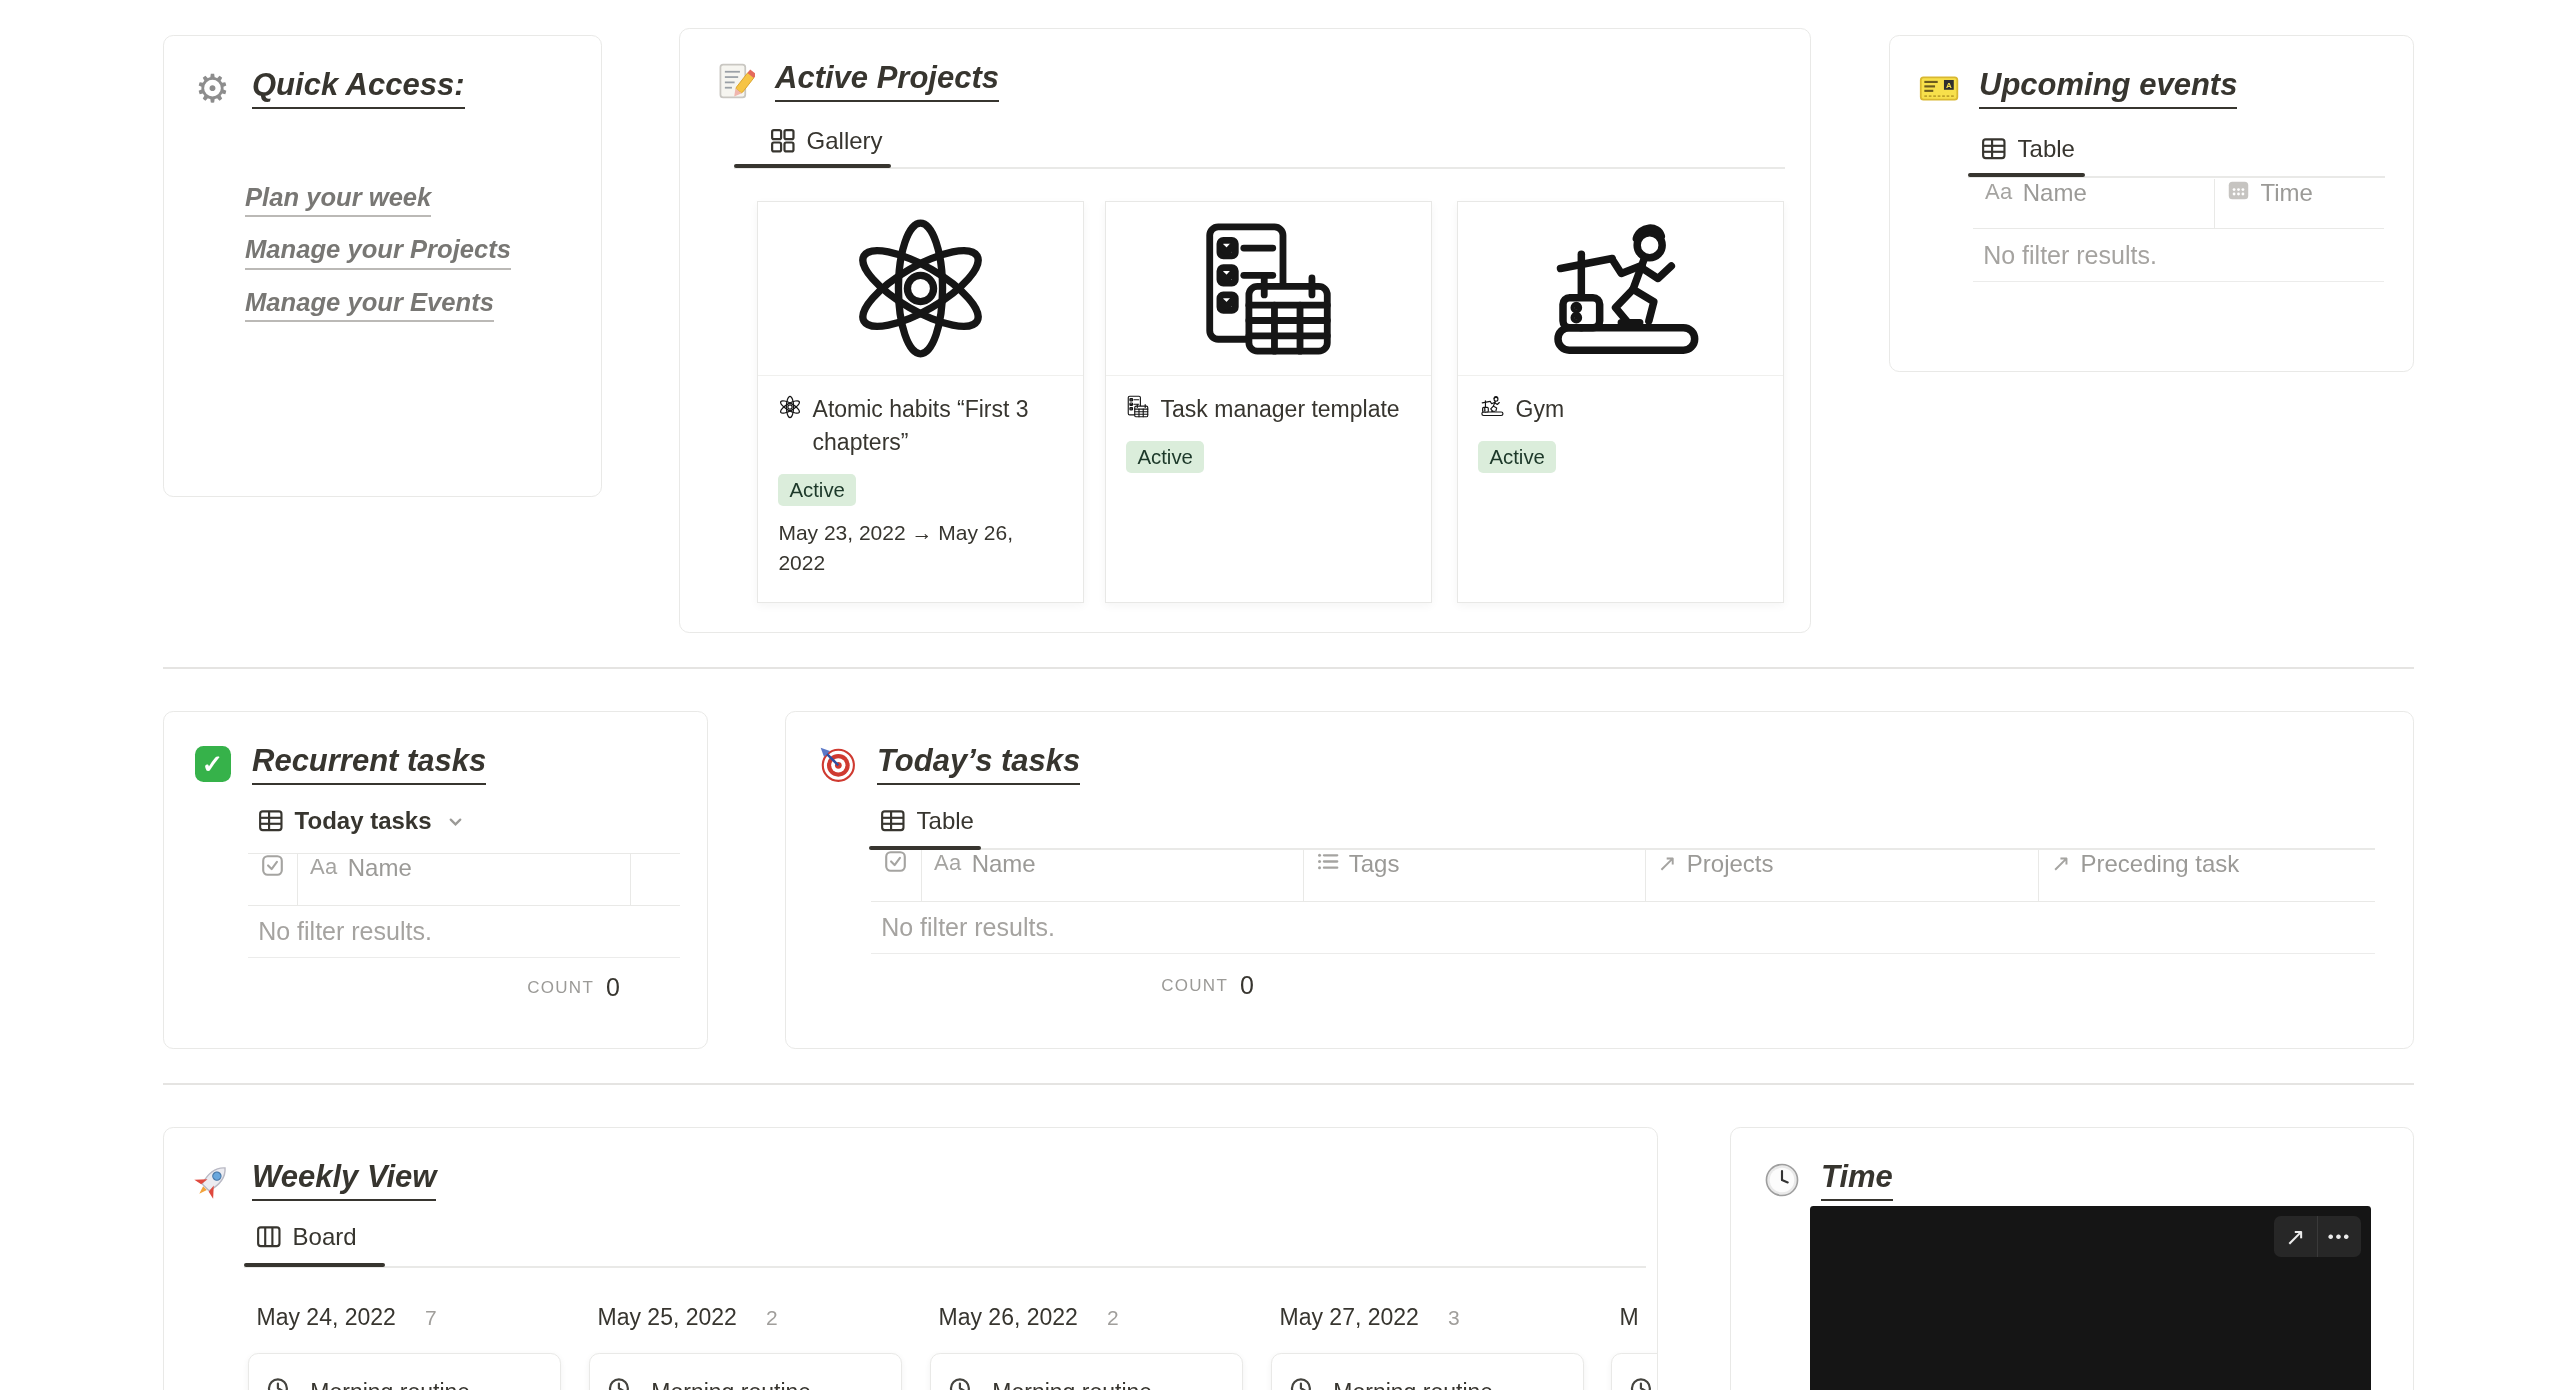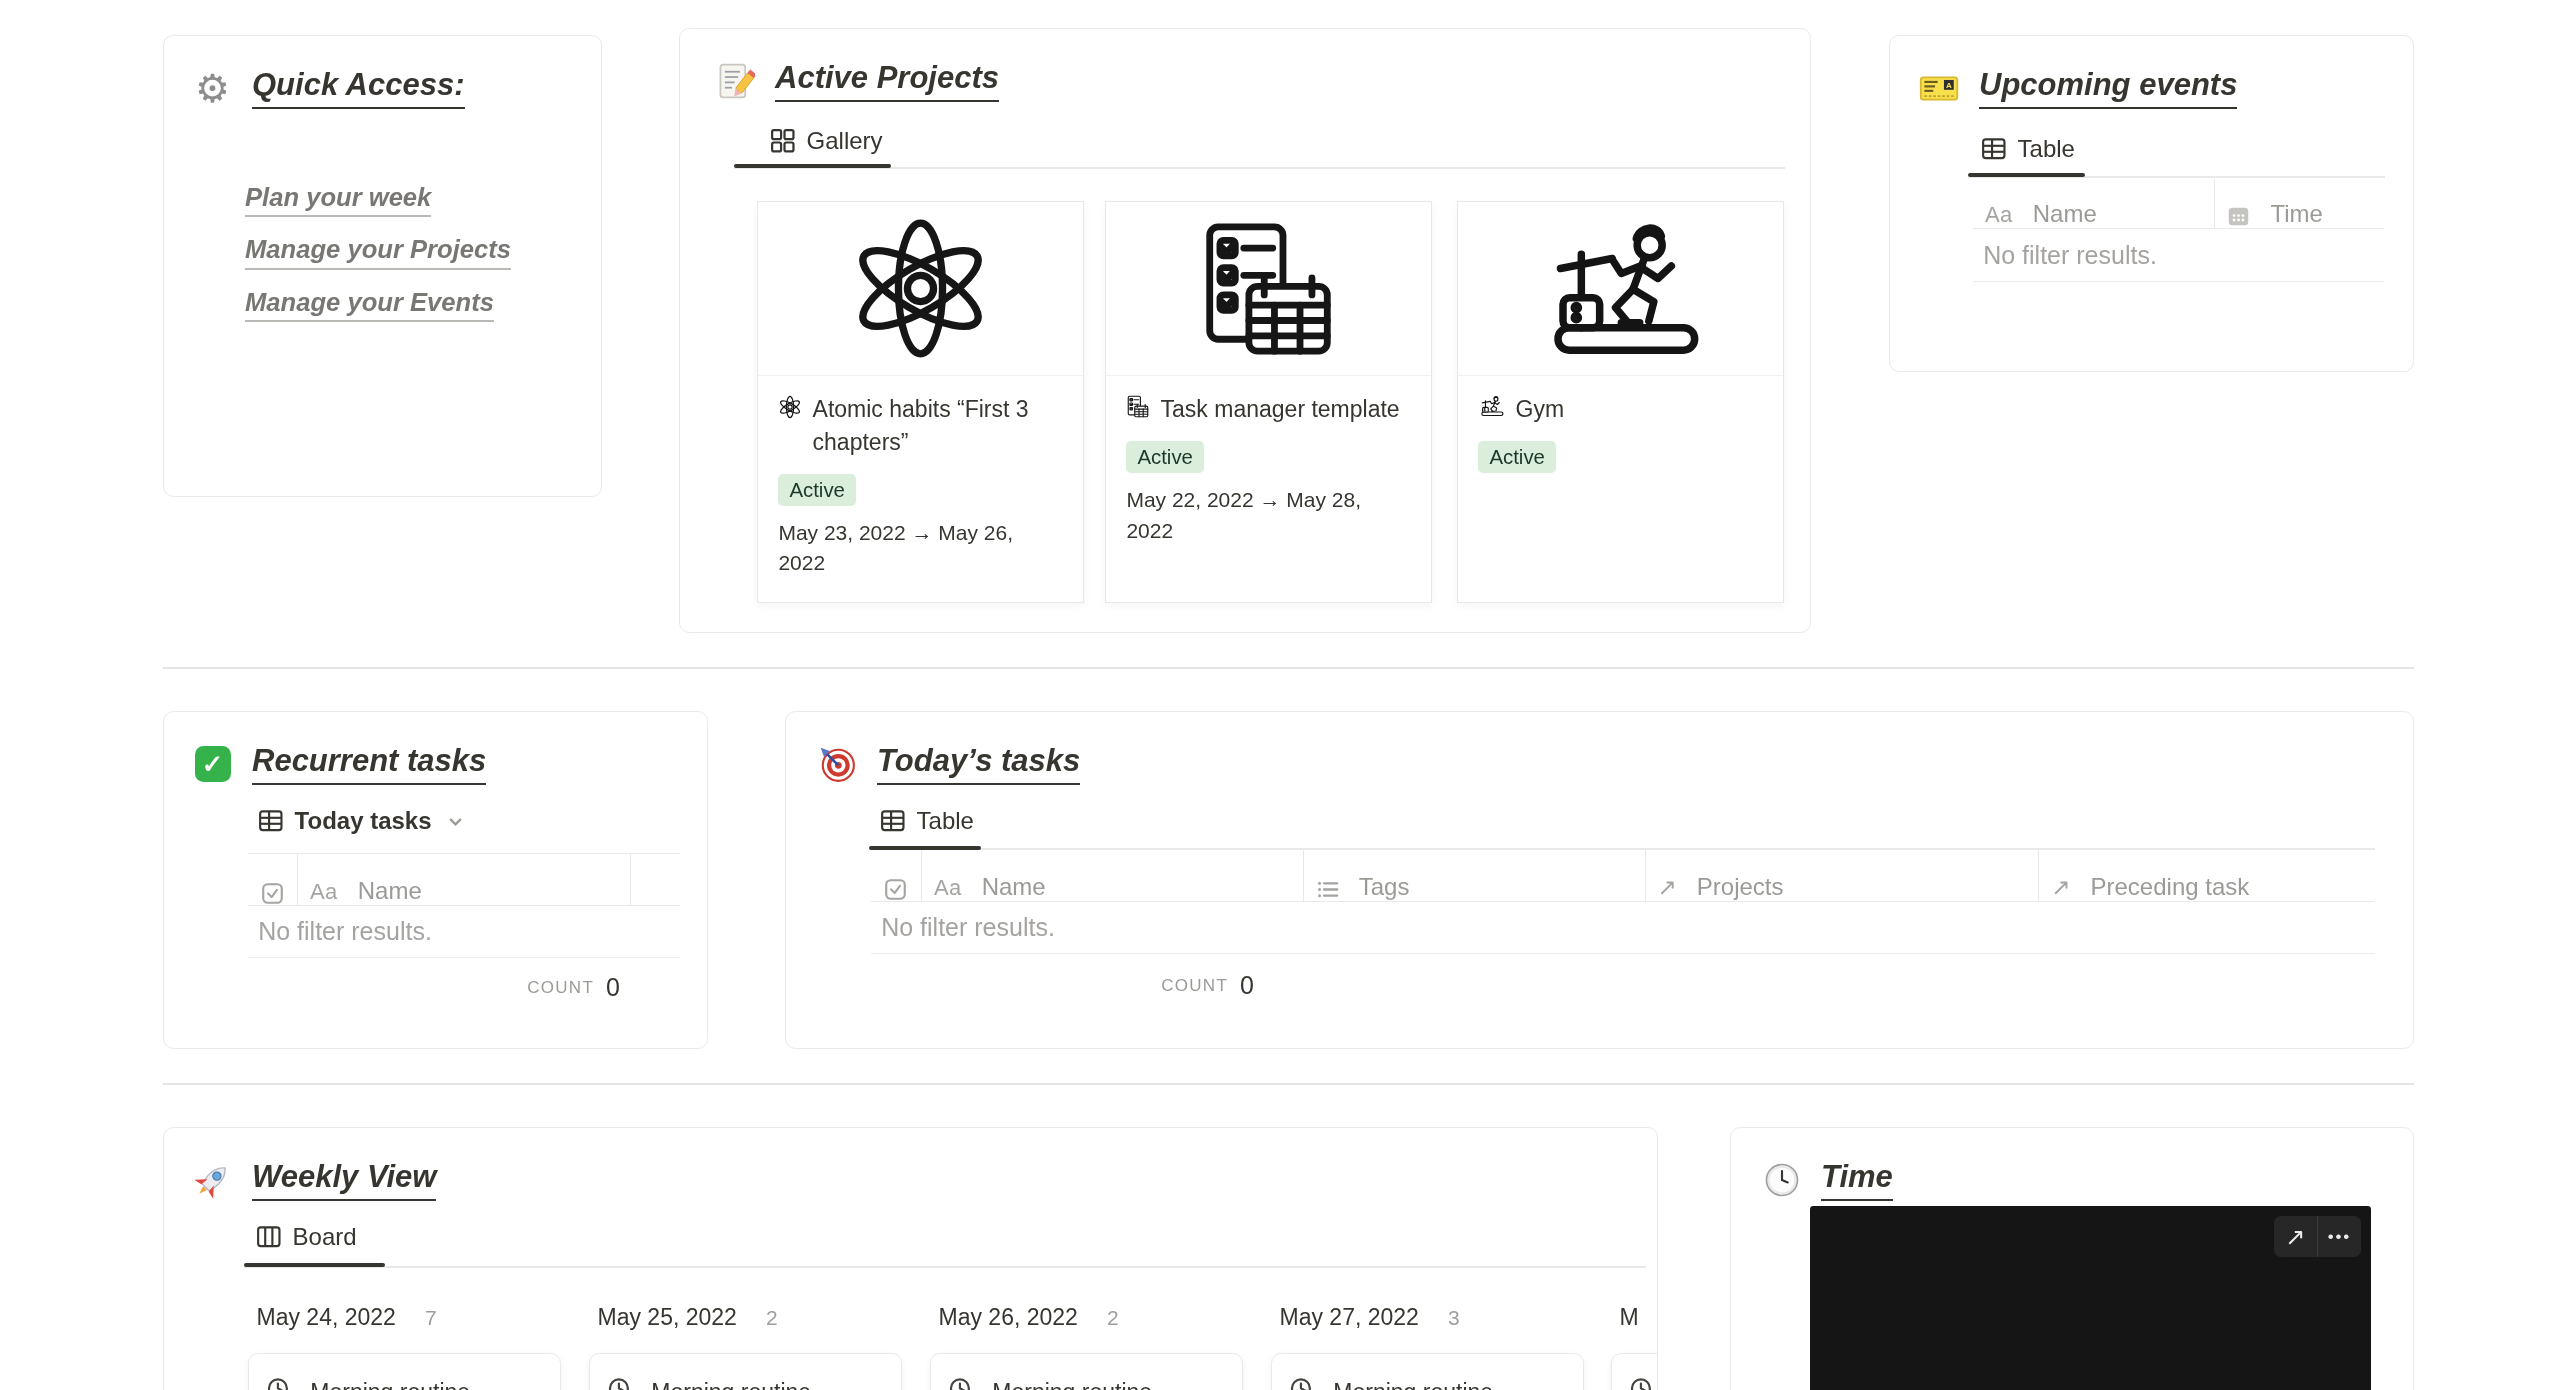--- a/index.html
+++ b/index.html
@@ -29,21 +29,21 @@
     display:table;font-size:25.6px;font-weight:700;font-style:italic;color:#787774;
     border-bottom:2.6px solid #bbb9b6;padding-bottom:3.4px;margin-bottom:18px;cursor:pointer;
   }
   
   .tab{position:absolute;display:flex;align-items:center;gap:11px;font-size:24px;font-weight:500;color:#37352f;white-space:nowrap;cursor:pointer}
   .tab-bar{position:absolute;height:1.7px;background:#e9e9e7}
   .tab-underline{position:absolute;height:4.3px;background:#37352f;border-radius:2.6px}
   .chev{margin-left:3.4px}
   
   .thead{position:absolute;display:flex;align-items:stretch;border-bottom:1.7px solid #e9e9e7;color:#9b9a97;font-size:24px}
-  .th{display:flex;align-items:flex-end;gap:20px;padding-left:12px;box-sizing:border-box;cursor:pointer}
+  .th{display:flex;align-items:flex-start;gap:10px;padding-left:12px;box-sizing:border-box;cursor:pointer}
   .th.cdiv{border-right:1.7px solid #e9e9e7}
   .th.center{justify-content:center;padding-left:0}
   .aa{font-size:22px;color:#a5a4a1;letter-spacing:0.4px}
   .rel-arrow{font-size:23px;color:#a5a4a1}
   .tbody-empty{position:absolute;display:flex;align-items:center;border-bottom:1.7px solid #ececeb;
     font-size:25px;color:#a5a3a0;padding-left:10.2px;box-sizing:border-box}
   .count-row{position:absolute;display:flex;justify-content:flex-end;align-items:center;gap:12px;cursor:pointer}
   .count-label{font-size:17px;letter-spacing:1.3px;color:#9b9a97}
   .count-value{font-size:25px;color:#37352f}
   
@@ -209,21 +209,20 @@
       <div class="gcard-body">
         <div class="gcard-title">
           <span class="ic">
             <svg width="24" height="23" viewBox="0 0 170 162">
                 <use href="#sym-clipcal"></use>
               </svg>
           </span>
           <span>Task manager template</span>
         </div>
         <span class="badge">Active</span>
-        <div class="gdates">May 22, 2022 → May 28, 2022</div>
       </div>
     </div>
 
     <div class="gcard" style="left:777px;top:172px">
       <div class="gcard-img">
         <svg width="175" height="143" viewBox="0 0 210 170">
             <use href="#sym-treadmill"></use>
           </svg>
       </div>
       <div class="gcard-body">

